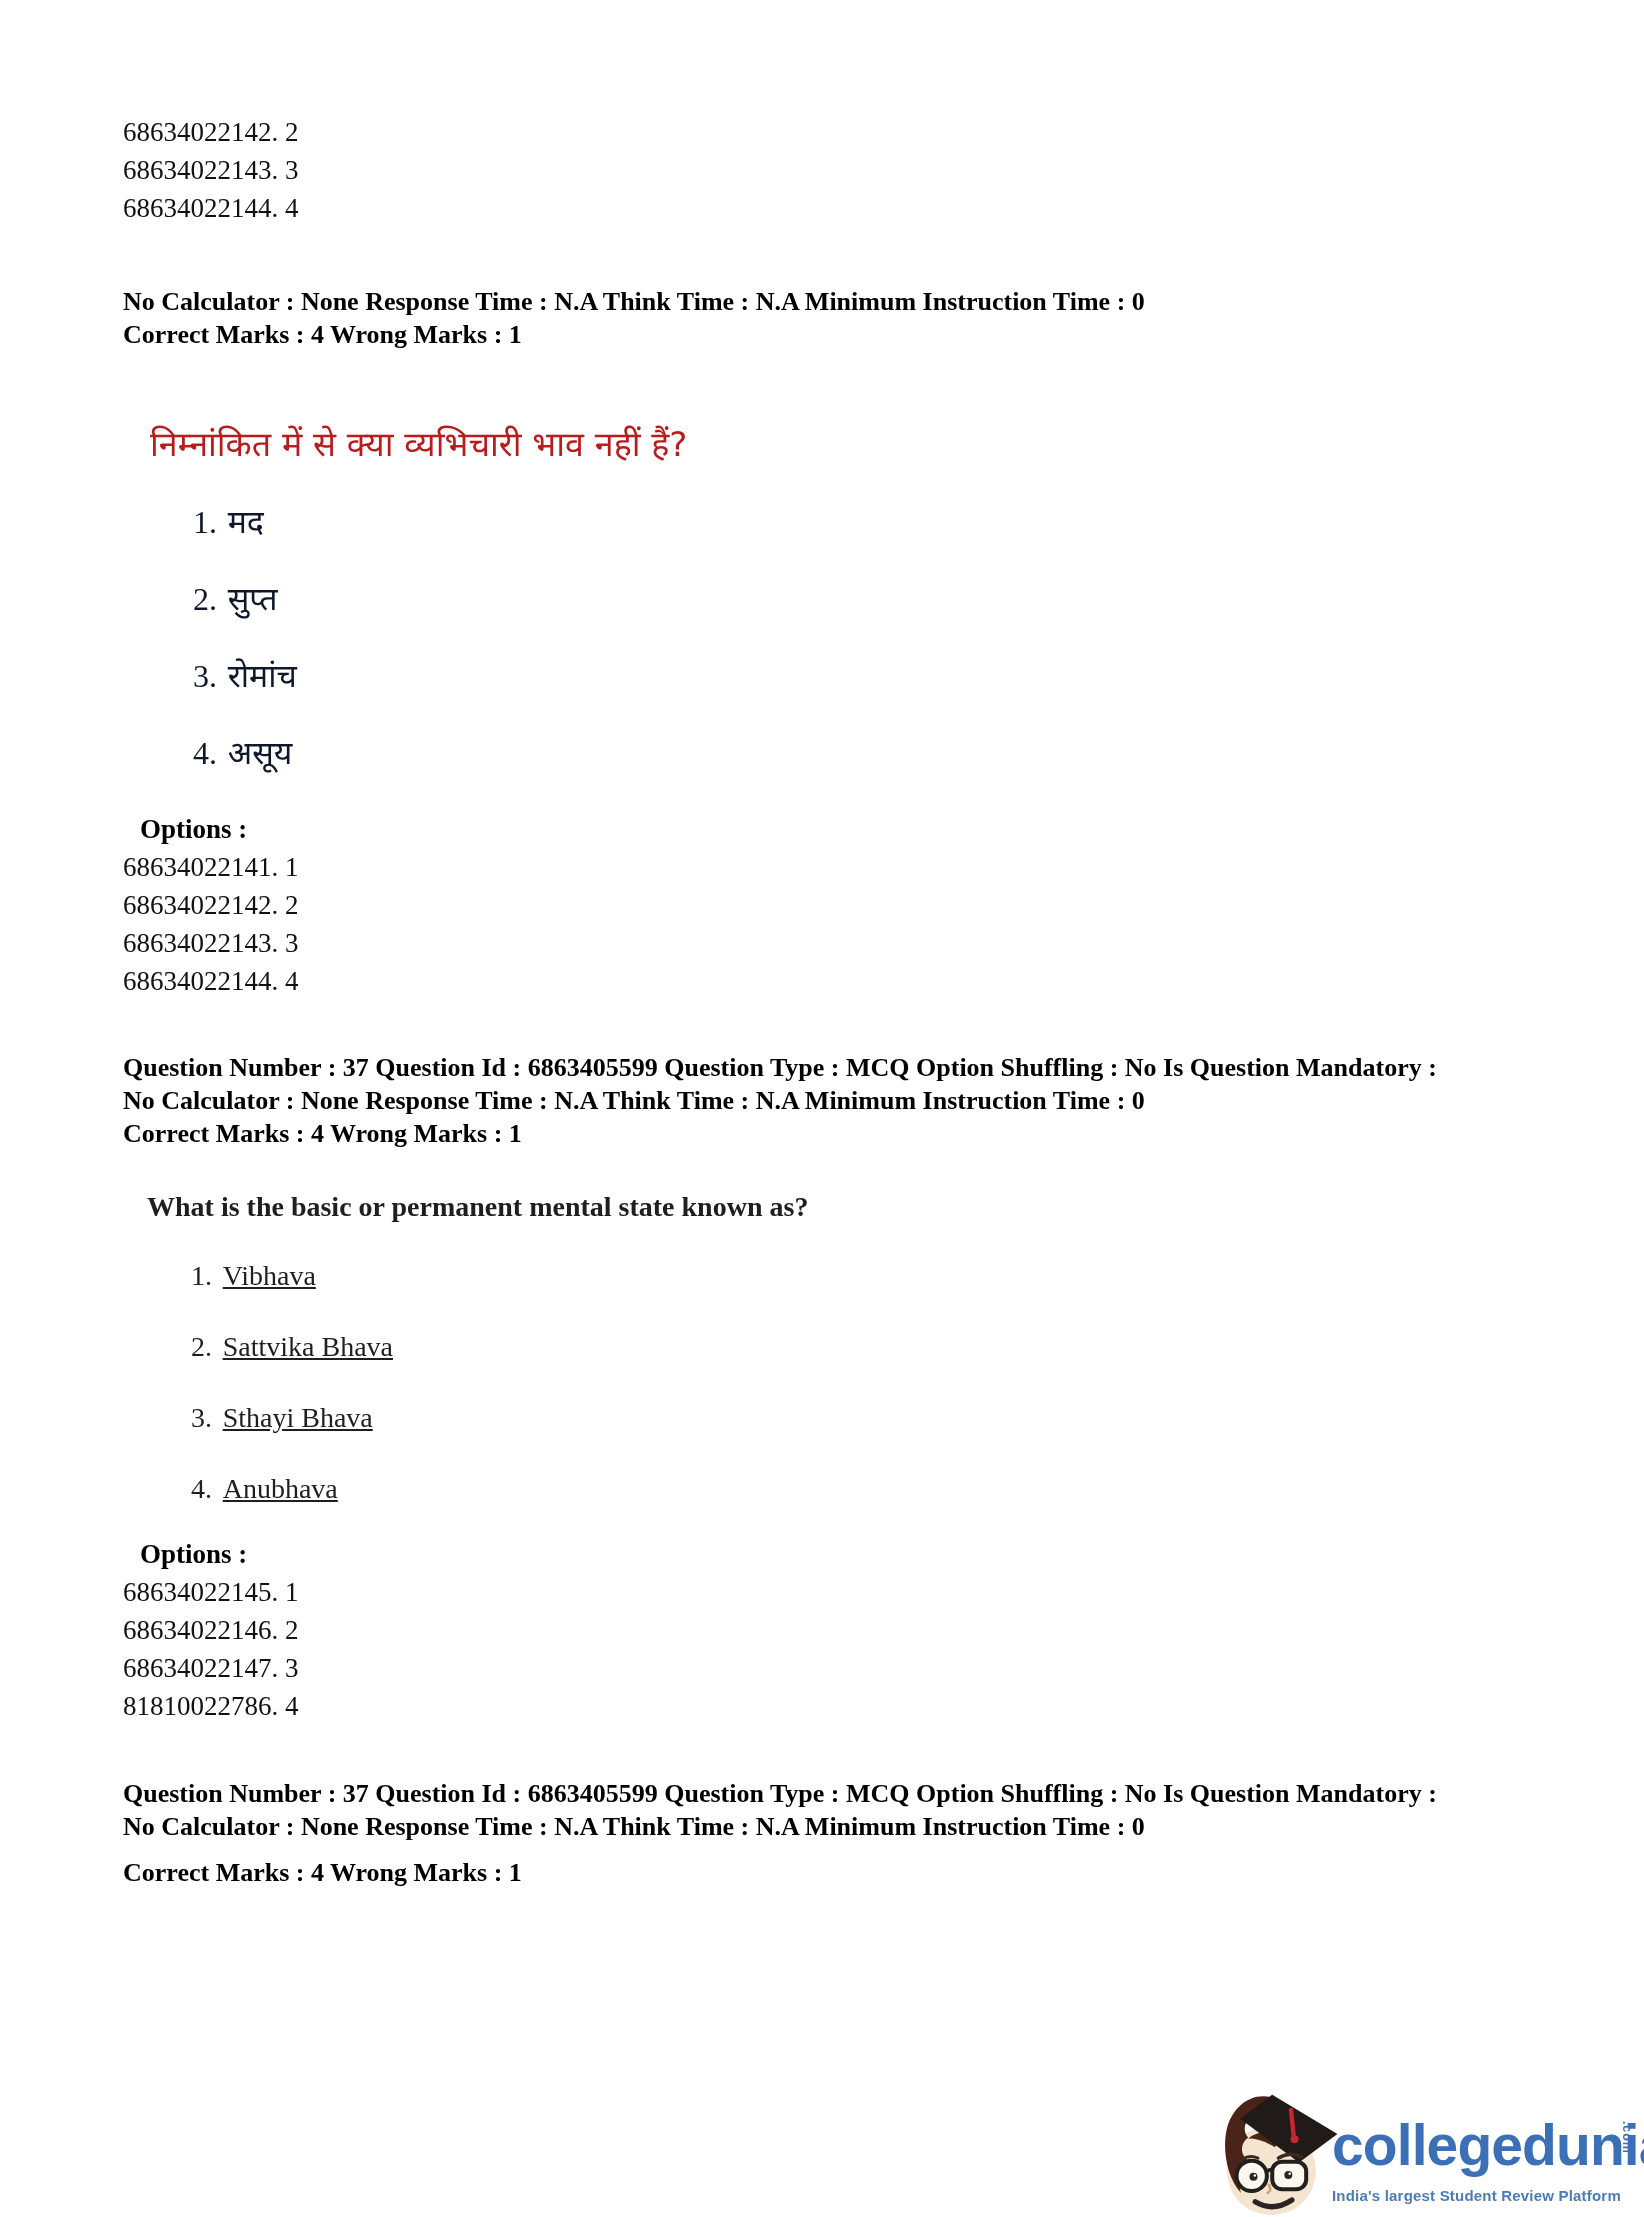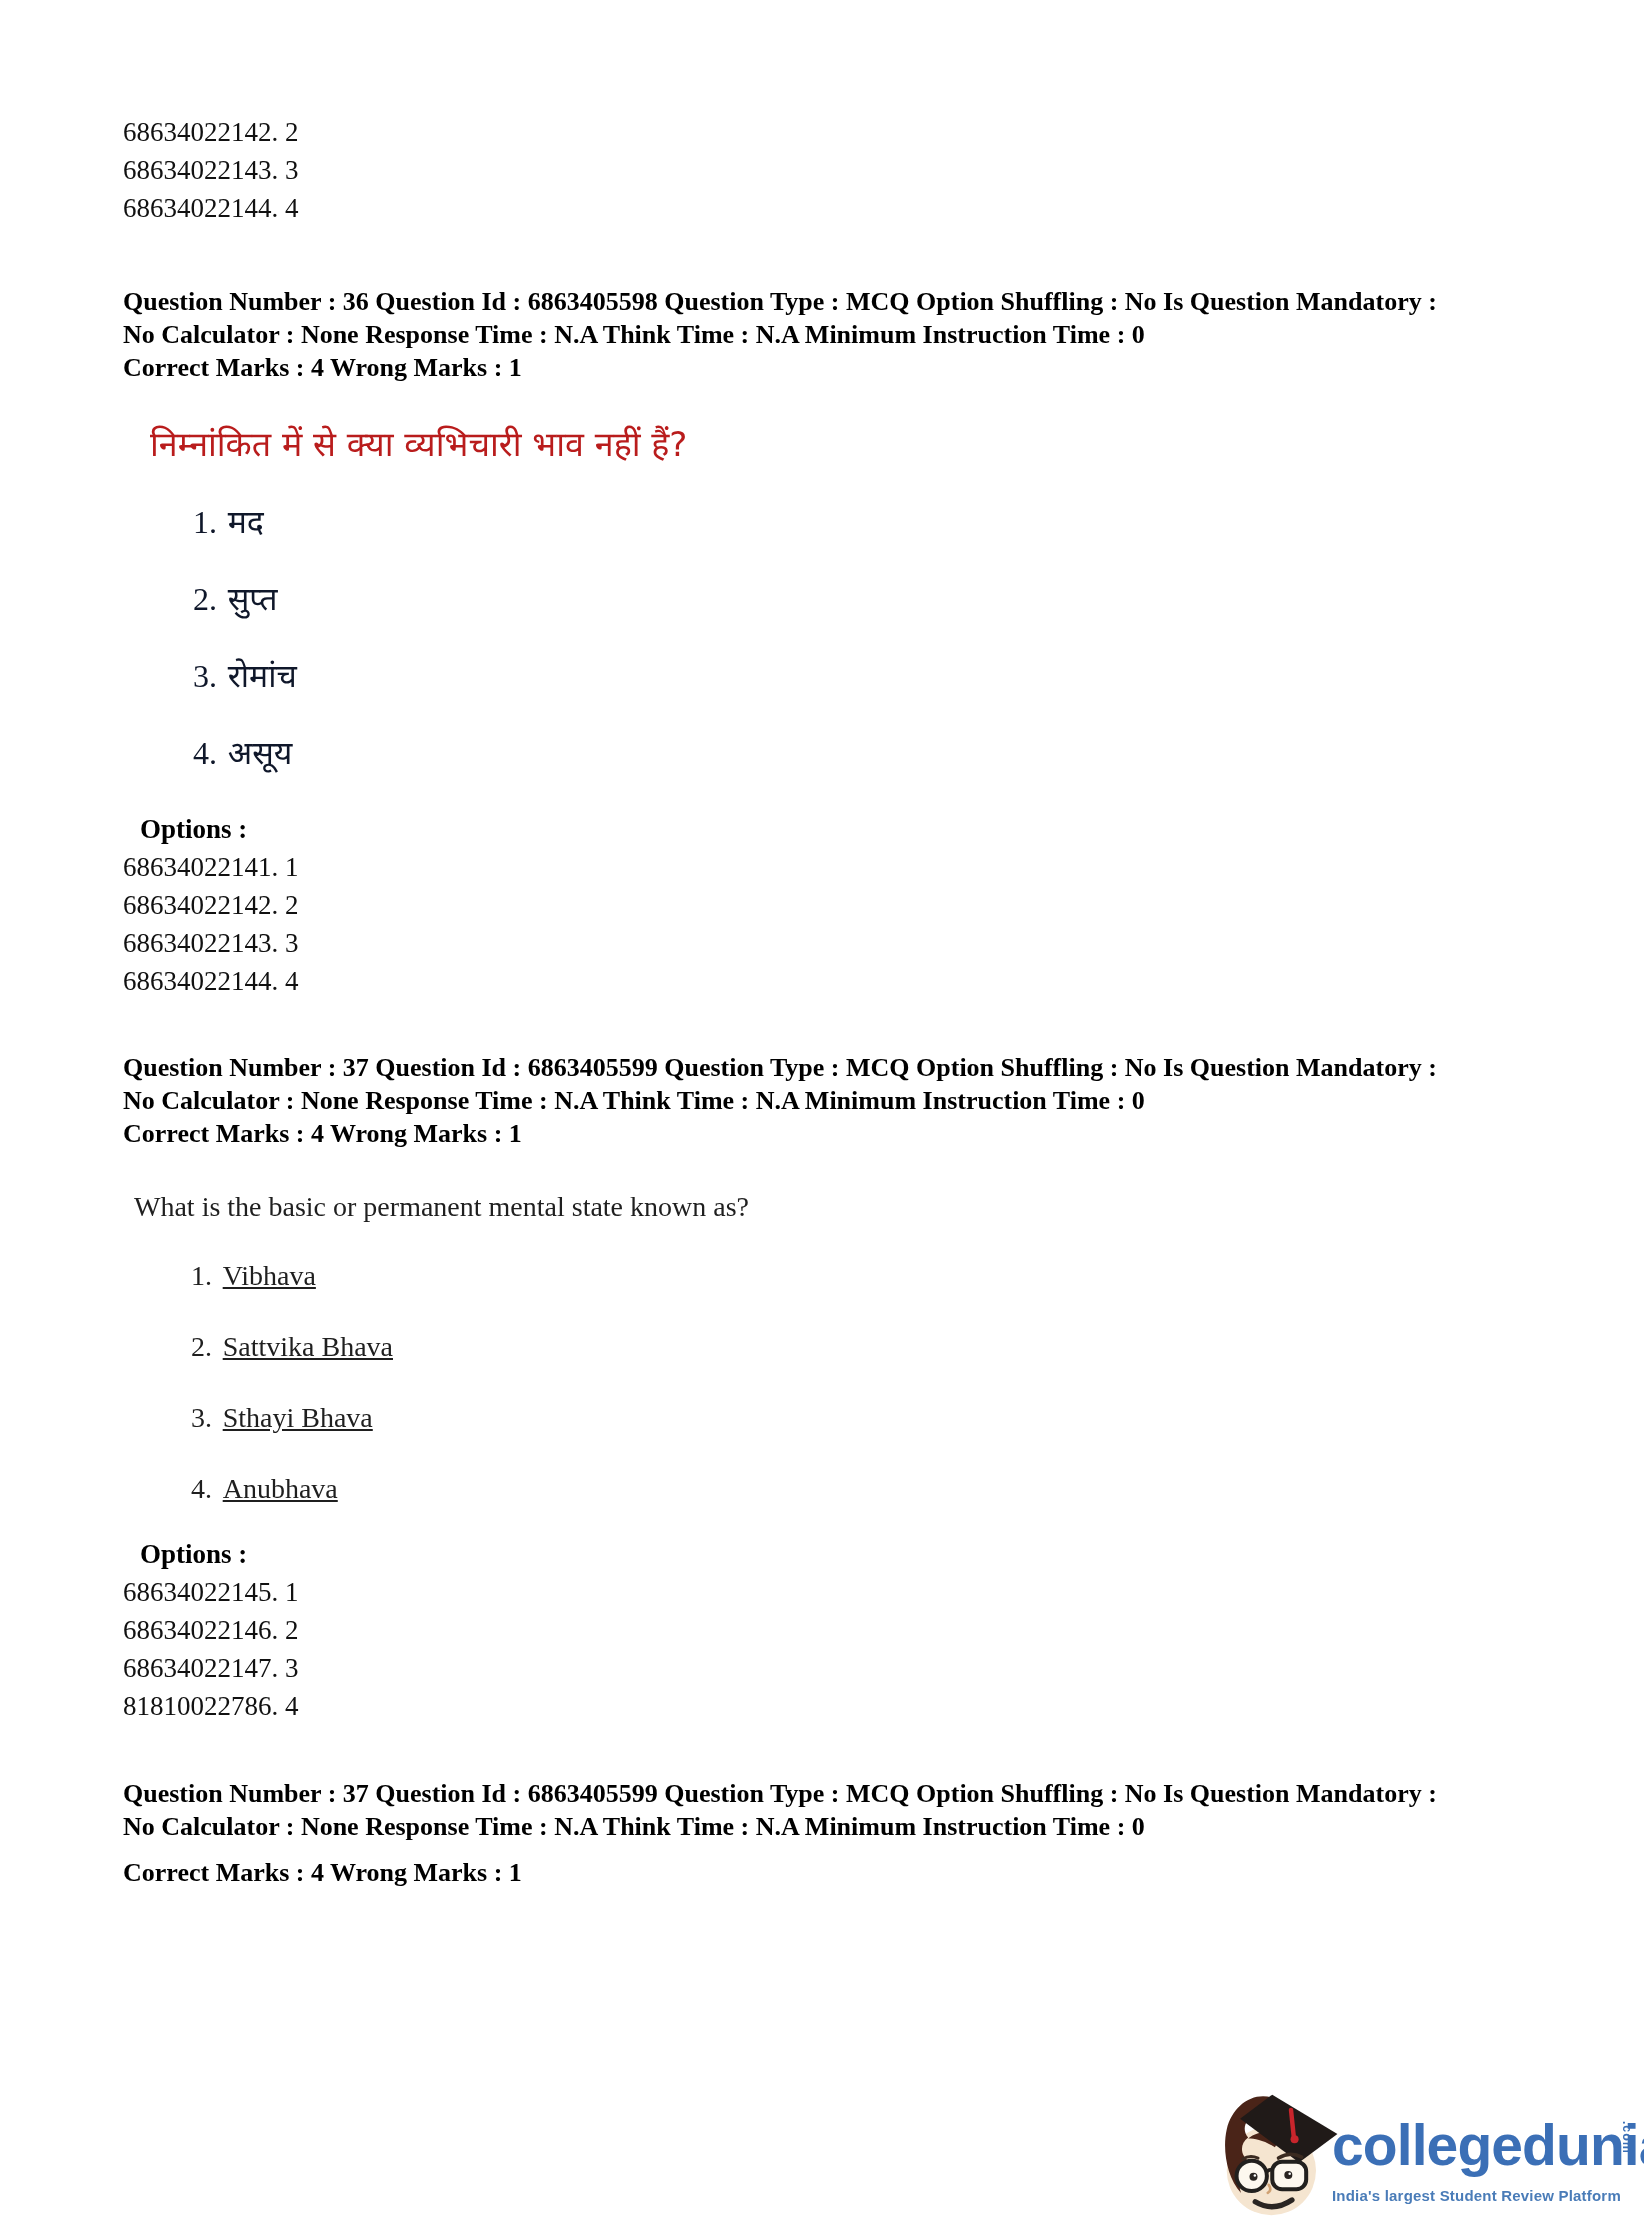--- a/index.html
+++ b/index.html
@@ -102,21 +102,20 @@
 </head>
 <body>
 
 <div class="abs" style="left:123px; top:113px;">
   <div class="id-line">68634022142. 2</div>
   <div class="id-line">68634022143. 3</div>
   <div class="id-line">68634022144. 4</div>
 </div>
 
 <div class="abs" style="left:123px; top:285px;">
-  <div class="meta-line">Question Number : 36 Question Id : 6863405598 Question Type : MCQ Option Shuffling : No Is Question Mandatory :</div>
   <div class="meta-line">No Calculator : None Response Time : N.A Think Time : N.A Minimum Instruction Time : 0</div>
   <div class="marks-line">Correct Marks : 4 Wrong Marks : 1</div>
 </div>
 
 <div class="abs question-hi" style="left:150px; top:421px;">निम्नांकित में से क्या व्यभिचारी भाव नहीं हैं?</div>
 
 <div class="abs choices-hi" style="left:193px; top:500px;">
   <div class="choice">
     <span class="choice-num">1.</span><span class="choice-text">मद</span>
   </div>
@@ -138,21 +137,21 @@
   <div class="id-line">68634022143. 3</div>
   <div class="id-line">68634022144. 4</div>
 </div>
 
 <div class="abs" style="left:123px; top:1051px;">
   <div class="meta-line">Question Number : 37 Question Id : 6863405599 Question Type : MCQ Option Shuffling : No Is Question Mandatory :</div>
   <div class="meta-line">No Calculator : None Response Time : N.A Think Time : N.A Minimum Instruction Time : 0</div>
   <div class="marks-line">Correct Marks : 4 Wrong Marks : 1</div>
 </div>
 
-<div class="abs question-en" style="left:134px; top:1189px;">What is the basic or permanent mental state known as?</div>
+<div class="abs question-en" style="left:147px; top:1189px;font-weight:bold;">What is the basic or permanent mental state known as?</div>
 
 <div class="abs choices-en" style="left:191px; top:1256px;">
   <div class="choice">
     <span class="choice-num">1.</span><span class="choice-text">Vibhava</span>
   </div>
   <div class="choice">
     <span class="choice-num">2.</span><span class="choice-text">Sattvika Bhava</span>
   </div>
   <div class="choice">
     <span class="choice-num">3.</span><span class="choice-text">Sthayi Bhava</span>

